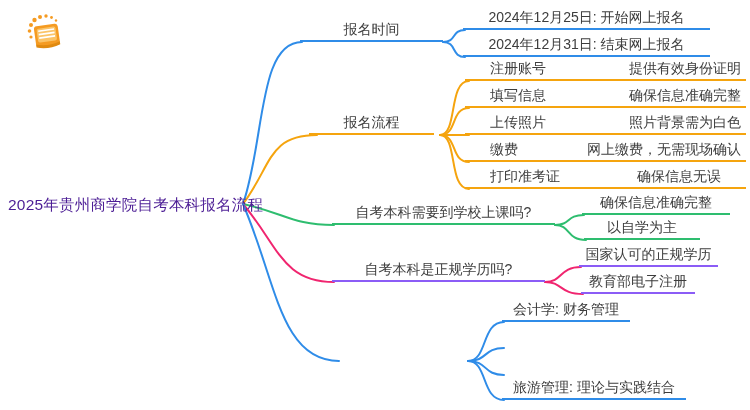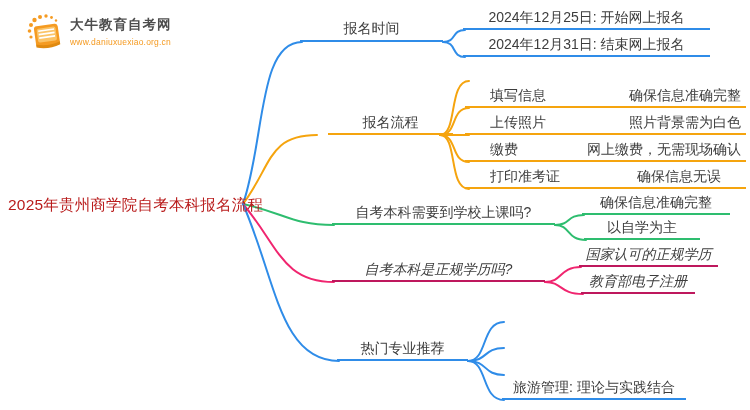--- a/index.html
+++ b/index.html
@@ -16,26 +16,26 @@
 
   .node{
     position:absolute;box-sizing:border-box;white-space:nowrap;
     display:flex;align-items:flex-end;justify-content:center;
     font-size:14px;line-height:1.15;padding-bottom:3px;height:24px;
   }
   .branch-label{font-size:14px;}
   .u-blue{border-bottom:2px solid #2f8ce8;}
   .u-orange{border-bottom:2px solid #f5a40e;}
   .u-green{border-bottom:2px solid #2ebd6f;}
-  .u-pink{border-bottom:2px solid #be185d;font-style:italic;}
+  .u-pink{border-bottom:2px solid #8b5cf6;}
   .row{justify-content:space-between;padding-left:25px;padding-right:5px;}
 
   .root{
     position:absolute;left:8px;top:194px;width:236px;height:22px;
-    font-size:15.5px;color:#b91c1c;display:flex;align-items:center;
+    font-size:15.5px;color:#4c1d95;display:flex;align-items:center;
     white-space:nowrap;letter-spacing:0.2px;
   }
 
   .logo{position:absolute;left:24px;top:10px;display:flex;align-items:flex-start;}
   .logo-icon{width:42px;height:42px;flex:0 0 auto;}
   .logo-text{margin-left:4px;margin-top:6px;}
   .logo-name{font-size:13.5px;font-weight:bold;color:#4d4d4d;letter-spacing:1px;}
   .logo-url{font-size:8.5px;color:#f59b22;margin-top:3px;letter-spacing:0.2px;}
 </style>
 </head>
@@ -55,24 +55,20 @@
         <circle cx="27.5" cy="7.5" r="1.4"></circle>
         <circle cx="32" cy="10.5" r="1.2"></circle>
       </g>
       <g transform="rotate(-8 23 26)">
         <rect x="11" y="15" width="24" height="21" rx="3" fill="#f59b22"></rect>
         <rect x="13.5" y="17.5" width="19" height="14" rx="2" fill="#fbc468"></rect>
         <path d="M15 20 H31 M15 23.5 H31 M15 27 H31" stroke="#ffffff" stroke-width="1.6"></path>
         <path d="M11 33 q12 4 24 0 l0 3 q-12 4 -24 0 z" fill="#e08a10"></path>
       </g>
     </svg>
-    <div class="logo-text">
-      <div class="logo-name">大牛教育自考网</div>
-      <div class="logo-url">www.daniuxuexiao.org.cn</div>
-    </div>
   </div>
 
   <svg class="links" width="750" height="410" viewBox="0 0 750 410">
 
     <path class="p-blue" d="M243,204 C265,140 258,42 302,42"></path>
     <path class="p-orange" d="M243,204 C272,165 268,135 317,135"></path>
     <path class="p-green" d="M243,204 C285,213 292,225 334,225"></path>
     <path class="p-pink" d="M243,204 C278,245 282,282 334,282"></path>
     <path class="p-blue" d="M243,204 C276,280 280,361 339,361"></path>
 
@@ -92,26 +88,30 @@
     <path class="p-pink" d="M545,282 C563,282 559,294 583,294"></path>
 
     <path class="p-blue" d="M468,361 C488,361 481,322 504,322"></path>
     <path class="p-blue" d="M468,361 C488,361 483,348 504,348"></path>
     <path class="p-blue" d="M468,361 C488,361 483,375 504,375"></path>
     <path class="p-blue" d="M468,361 C488,361 481,400 504,400"></path>
   </svg>
 
   <div class="root">2025年贵州商学院自考本科报名流程</div>
 
-  <div class="node branch-label u-blue" style="left:300px;top:18px;width:143px;font-family:Liberation Mono, monospace;">报名时间</div>
+  <div class="node branch-label u-blue" style="left:300px;top:18px;width:143px;">报名时间</div>
   <div class="node u-blue" style="left:463px;top:6px;width:247px;">2024年12月25日: 开始网上报名</div>
   <div class="node u-blue" style="left:463px;top:33px;width:247px;">2024年12月31日: 结束网上报名</div>
 
-  <div class="node branch-label u-orange" style="left:328px;top:111px;width:125px;text-align:center;">报名流程</div>
+  <div class="node branch-label u-orange" style="left:309px;top:111px;width:125px;text-align:center;">报名流程</div>
 
+  <div class="node row u-orange" style="left:465px;top:57px;width:281px;">
+    <span>注册账号</span>
+    <span>提供有效身份证明</span>
+  </div>
   <div class="node row u-orange" style="left:465px;top:84px;width:281px;">
     <span>填写信息</span>
     <span>确保信息准确完整</span>
   </div>
   <div class="node row u-orange" style="left:465px;top:111px;width:281px;">
     <span>上传照片</span>
     <span>照片背景需为白色</span>
   </div>
   <div class="node row u-orange" style="left:465px;top:138px;width:281px;">
     <span>缴费</span>
@@ -123,16 +123,16 @@
   </div>
 
   <div class="node branch-label u-green" style="left:332px;top:201px;width:223px;">自考本科需要到学校上课吗?</div>
   <div class="node u-green" style="left:582px;top:191px;width:148px;">确保信息准确完整</div>
   <div class="node u-green" style="left:584px;top:216px;width:116px;">以自学为主</div>
 
   <div class="node branch-label u-pink" style="left:332px;top:258px;width:213px;">自考本科是正规学历吗?</div>
   <div class="node u-pink" style="left:579px;top:243px;width:139px;">国家认可的正规学历</div>
   <div class="node u-pink" style="left:581px;top:270px;width:114px;">教育部电子注册</div>
 
-  <div class="node branch-label u-blue" style="left:337px;top:337px;width:131px;">热门专业推荐</div>
+  <div class="node u-blue" style="left:502px;top:298px;width:128px;">会计学: 财务管理</div>
   <div class="node u-blue" style="left:502px;top:376px;width:184px;">旅游管理: 理论与实践结合</div>
 
 </div>
 
 </body></html>

